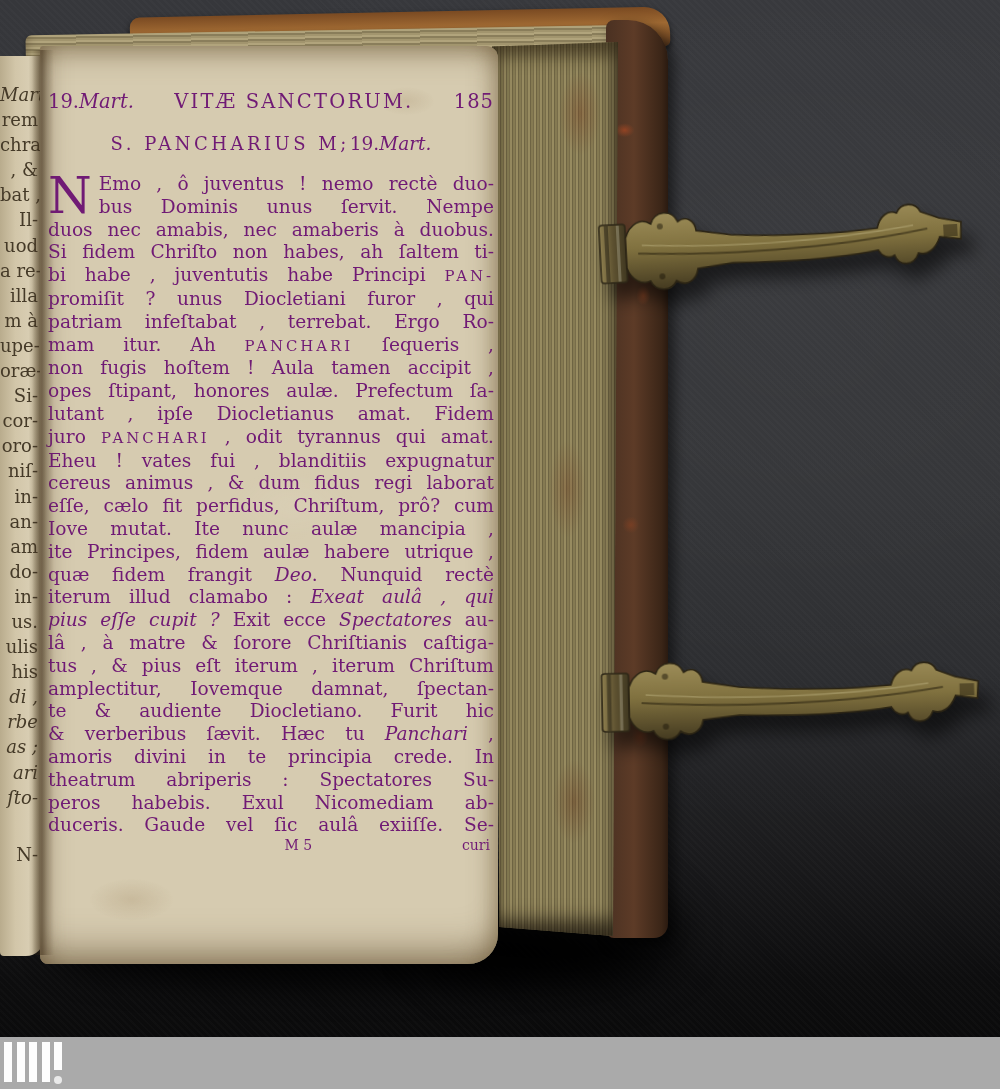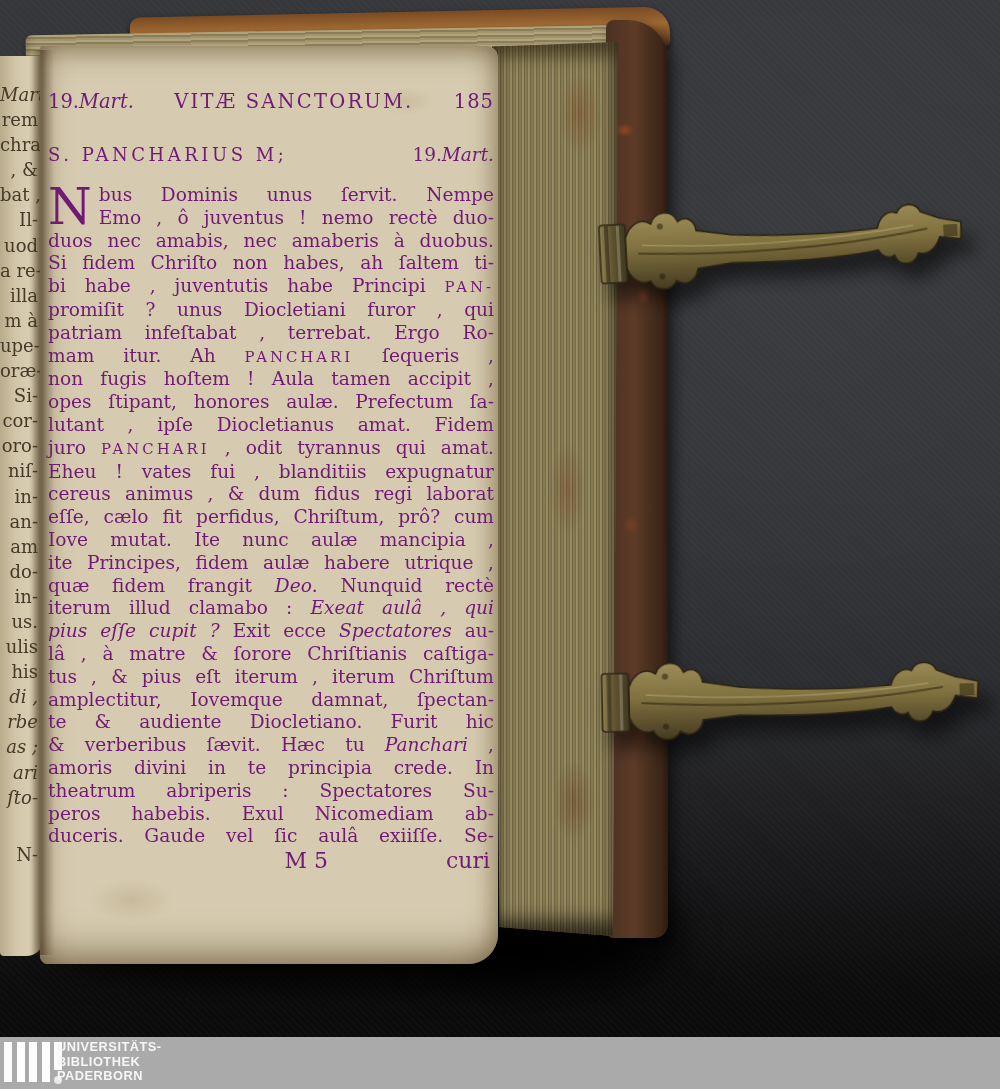--- a/index.html
+++ b/index.html
@@ -64,30 +64,30 @@
   .page-grain{position:absolute;inset:0;border-radius:inherit;pointer-events:none;
       background:
         radial-gradient(60px 30px at 20% 93%, rgba(140,110,70,.18), transparent 70%),
         radial-gradient(40px 20px at 80% 6%, rgba(140,110,70,.15), transparent 70%),
         radial-gradient(90px 50px at 55% 50%, rgba(255,250,235,.08), transparent 70%);}
   .textcol{position:absolute;left:8px;top:0;width:446px;}
   .running-head{display:flex;justify-content:space-between;align-items:baseline;
       margin-top:32px;font-size:19.5px;}
   .rh-title{letter-spacing:2.2px;margin-top:12px;}
   .rh-page{letter-spacing:1px;}
-  .subhead{display:flex;justify-content:space-between;align-items:baseline;
-      margin-top:31px;font-size:18px;}
+  .subhead{display:flex;justify-content:center;align-items:baseline;
+      margin-top:20px;font-size:18px;}
   .sh-name{letter-spacing:3.5px;}
   .sh-date{font-size:18.5px;}
   .body{margin-top:19px;font-size:18.6px;line-height:22.8px;}
   .bl{text-align:justify;text-align-last:justify;}
   .dropcap{float:left;font-size:50px;line-height:41px;padding:3px 7px 0 0;}
   .it{font-style:italic;}
   .sc{font-size:0.8em;letter-spacing:3px;}
-  .sigline{position:relative;height:24px;font-size:22px;}
+  .sigline{position:relative;height:24px;font-size:14px;}
   .sig{position:absolute;left:53%;}
   .catch{position:absolute;right:4px;}
   
   .clasp{position:absolute;width:372px;height:120px;
       filter:drop-shadow(10px 16px 9px rgba(0,0,0,.55));}
   .clasp.top{left:598px;top:186px;transform:rotate(-3deg);}
   .clasp.bottom{left:600px;top:644px;transform:rotate(-1.2deg) scaleX(1.04);transform-origin:left center;}
   
   .footer{position:absolute;left:0;top:1037px;width:1000px;height:52px;background:#aaaaaa;z-index:20;}
   .logo{position:absolute;left:4px;top:5px;height:42px;display:flex;gap:4.5px;}
@@ -158,22 +158,22 @@
         <span class="rh-date"><span>19.</span><span class="it">Mart.</span></span>
         <span class="rh-title">VITÆ SANCTORUM.</span>
         <span class="rh-page">185</span>
       </div>
       <div class="subhead">
         <span class="sh-name">S. PANCHARIUS M;</span>
         <span class="sh-date"><span>19.</span><span class="it">Mart.</span></span>
       </div>
       <div class="body" id="body-lines">
         <span class="dropcap">N</span>
-      <div class="bl"><span>bus Dominis unus ſervit.  Nempe</span></div>
-          <div class="bl"><span>Emo , ô juventus !  nemo rectè duo-</span></div>
+      <div class="bl"><span>Emo , ô juventus !  nemo rectè duo-</span></div>
+          <div class="bl"><span>bus Dominis unus ſervit.  Nempe</span></div>
           <div class="bl"><span>duos nec amabis, nec amaberis à duobus.</span></div>
           <div class="bl"><span>Si fidem Chriſto non habes, ah ſaltem ti-</span></div>
           <div class="bl"><span>bi habe , juventutis habe Principi </span><span class="sc">PAN-</span></div>
           <div class="bl"><span>promiſit ?  unus Diocletiani furor , qui</span></div>
           <div class="bl"><span>patriam infeſtabat , terrebat.  Ergo Ro-</span></div>
           <div class="bl"><span>mam itur.  Ah </span><span class="sc">PANCHARI</span><span> ſequeris ,</span></div>
           <div class="bl"><span>non fugis hoſtem !  Aula tamen accipit ,</span></div>
           <div class="bl"><span>opes ſtipant, honores aulæ. Prefectum ſa-</span></div>
           <div class="bl"><span>lutant , ipſe Diocletianus amat.  Fidem</span></div>
           <div class="bl"><span>juro </span><span class="sc">PANCHARI</span><span> , odit tyrannus qui amat.</span></div>
@@ -238,19 +238,14 @@
   <div class="footer">
     <div class="logo">
       <span class="bar"></span>
       <span class="bar"></span>
       <span class="bar"></span>
       <span class="bar"></span>
       <span class="bar excl">
           <i class="dot"></i>
         </span>
     </div>
-    <div class="logo-text">
-      <div>UNIVERSITÄTS-</div>
-      <div>BIBLIOTHEK</div>
-      <div>PADERBORN</div>
-    </div>
   </div>
 </div>
 
 </body></html>

